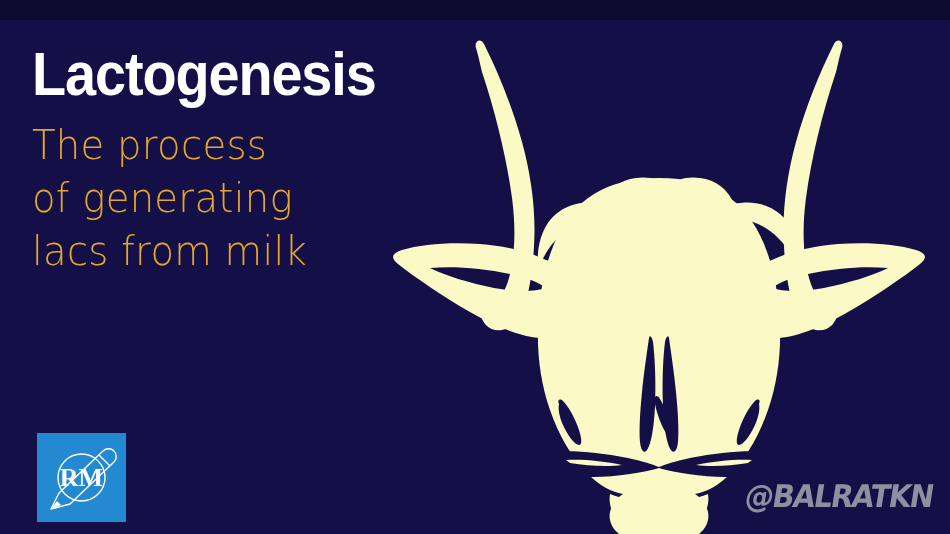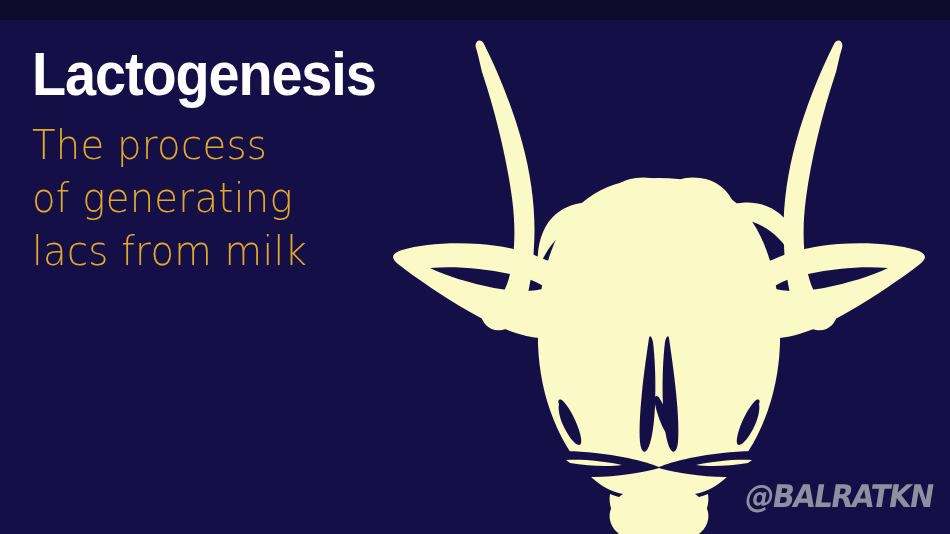--- a/index.html
+++ b/index.html
@@ -207,16 +207,33 @@
 
   <div id="text-block">
     <div id="title">Lactogenesis</div>
     <div id="subtitle">
       <span class="sub-line">The process</span>
       <span class="sub-line">of generating</span>
       <span class="sub-line">lacs from milk</span>
     </div>
   </div>
 
+  <div id="logo">
+    <svg viewBox="0 0 89 89" xmlns="http://www.w3.org/2000/svg">
+      <g>
+
+        <circle cx="44.5" cy="44.5" r="23.5" fill="none" stroke="#ffffff" stroke-width="1.4"></circle>
+
+        <path d="M14,76 L22,60 L66,18 C69,15 74,15 77,18 C80,21 80,26 77,29
+                 L33,71 Z" fill="none" stroke="#ffffff" stroke-width="1.4" stroke-linejoin="round"></path>
+
+        <path d="M14,76 L20,68 L24,72 Z" fill="#ffffff"></path>
+
+        <path d="M62,22 L73,33" fill="none" stroke="#ffffff" stroke-width="1.2"></path>
+      </g>
+
+      <text x="44.5" y="53" text-anchor="middle" font-family="'Liberation Serif', serif" font-size="26" font-weight="bold" fill="#ffffff">RM</text>
+    </svg>
+  </div>
 
   <div id="watermark">@BALRATKN</div>
 
 </div>
 
 </body></html>

